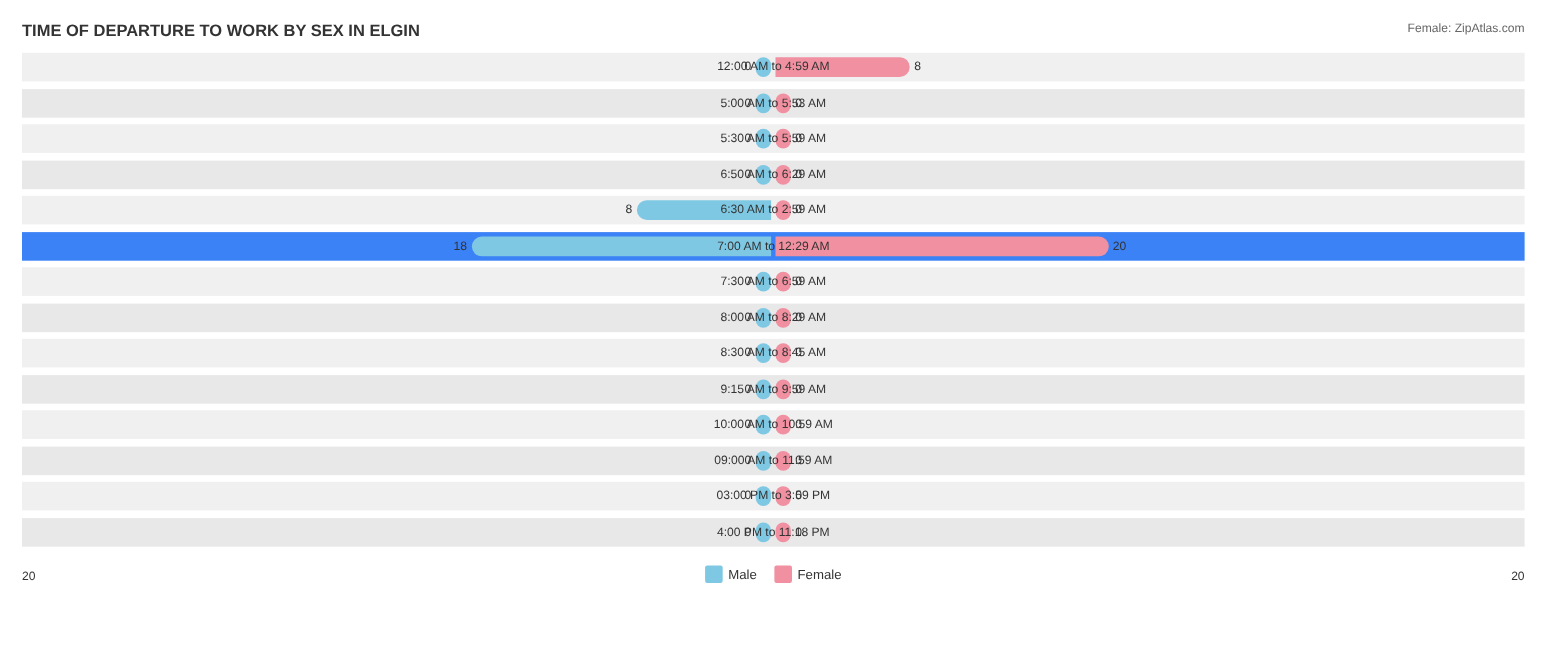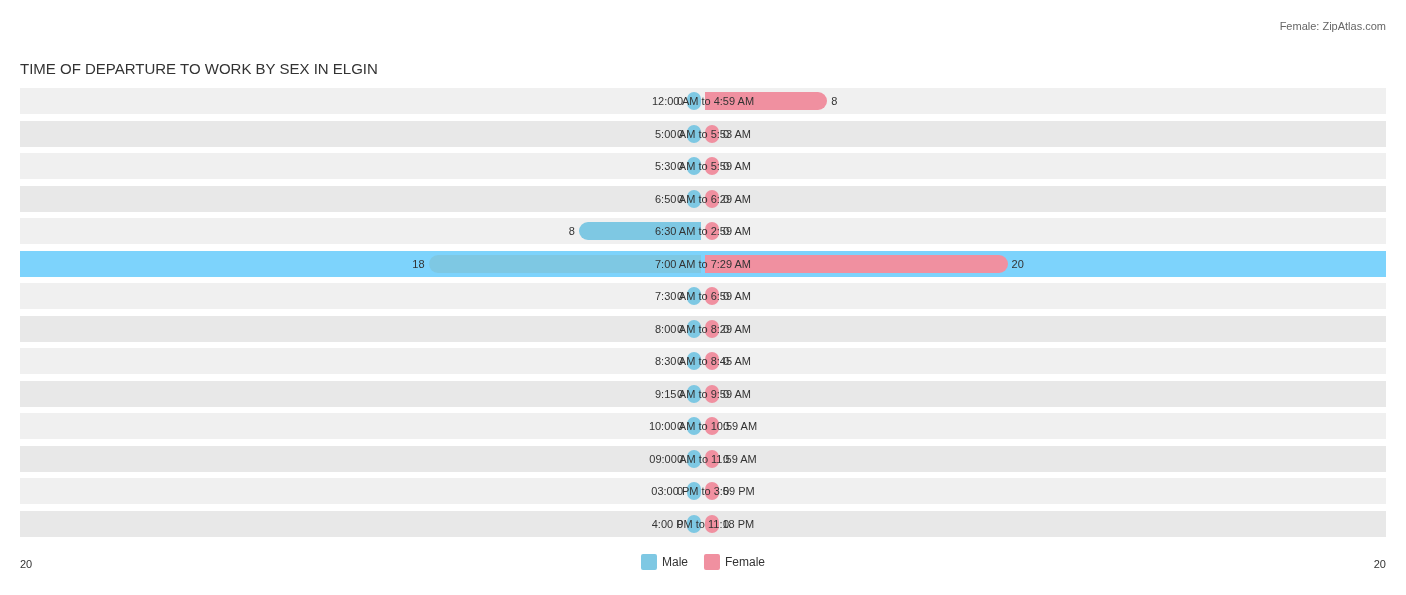--- a/index.html
+++ b/index.html
@@ -11,24 +11,23 @@
       overflow: hidden;
     }
     .chart-container {
       width: 1406px;
       height: 595px;
       padding: 20px 20px 50px 20px;
       position: relative;
     }
     .chart-title {
       font-size: 15px;
-      font-weight: normal;
+      font-weight: bold;
       color: #333;
       margin-bottom: 8px;
-      margin-top: 40px;
     }
     .source-text {
       position: absolute;
       top: 20px;
       right: 20px;
       font-size: 11px;
       color: #666;
     }
     .chart-area {
       position: relative;
@@ -218,27 +217,27 @@
       <div class="male-bar" style="width: calc(17.6% + 2px);">
       </div>
     </div>
     <div class="label-center">6:30 AM to 2:59 AM</div>
     <div class="right-section">
       <div class="female-bar round-both" style="width: calc(0% + 0px);border-radius:9px;min-width:14px;">
       </div>
       <span class="female-value">0</span>
     </div>
   </div>
-        <div class="bar-row" style="background: #7dd3fc;">
+        <div class="bar-row" style="background: #3b82f6;">
     <div class="left-section">
       <span class="male-value">18</span>
       <div class="male-bar" style="width: calc(39.6% + 2px);">
       </div>
     </div>
-    <div class="label-center">7:00 AM to 7:29 AM</div>
+    <div class="label-center">7:00 AM to 12:29 AM</div>
     <div class="right-section">
       <div class="female-bar" style="width: calc(44% + 2px);">
       </div>
       <span class="female-value">20</span>
     </div>
   </div>
         <div class="bar-row" style="background: rgb(240, 240, 240);">
     <div class="left-section">
       <span class="male-value">0</span>
       <div class="male-bar round-both" style="width: calc(0% + 0px);border-radius:9px;min-width:14px;">

